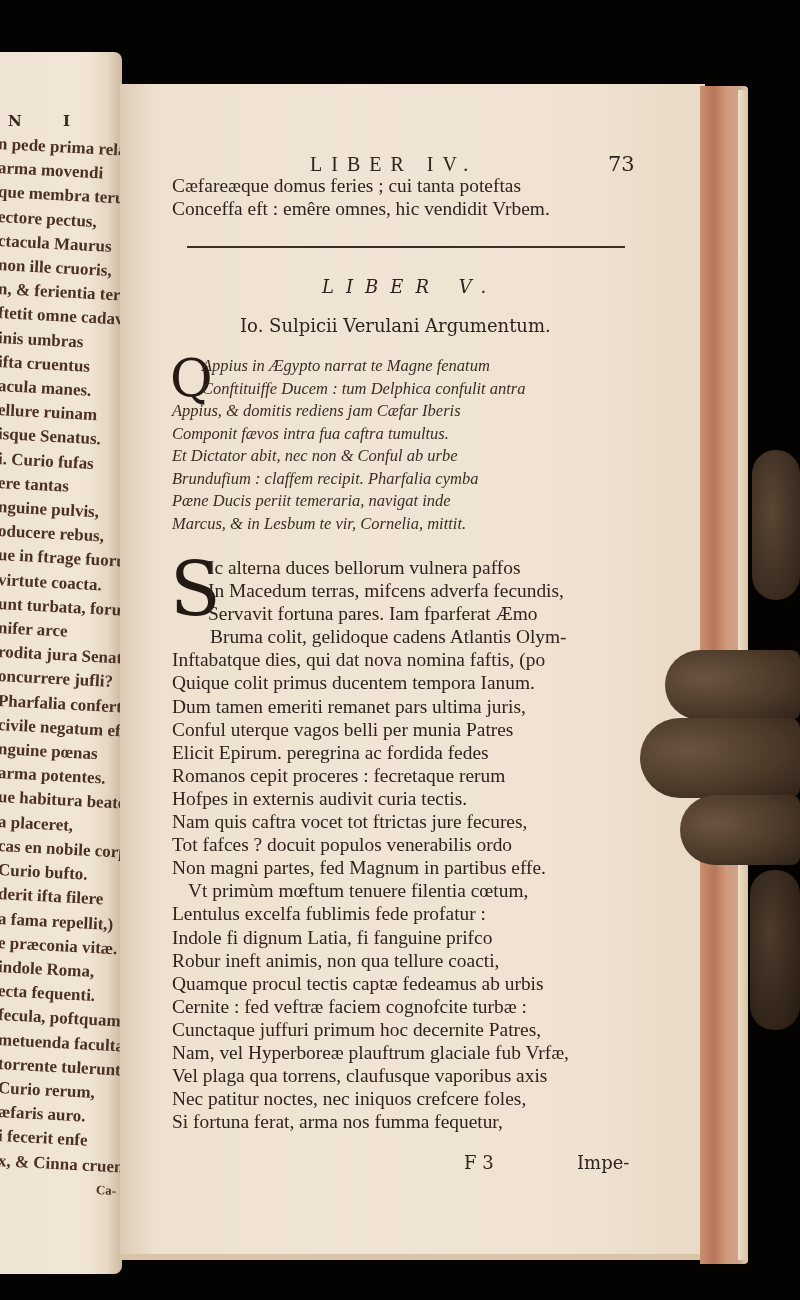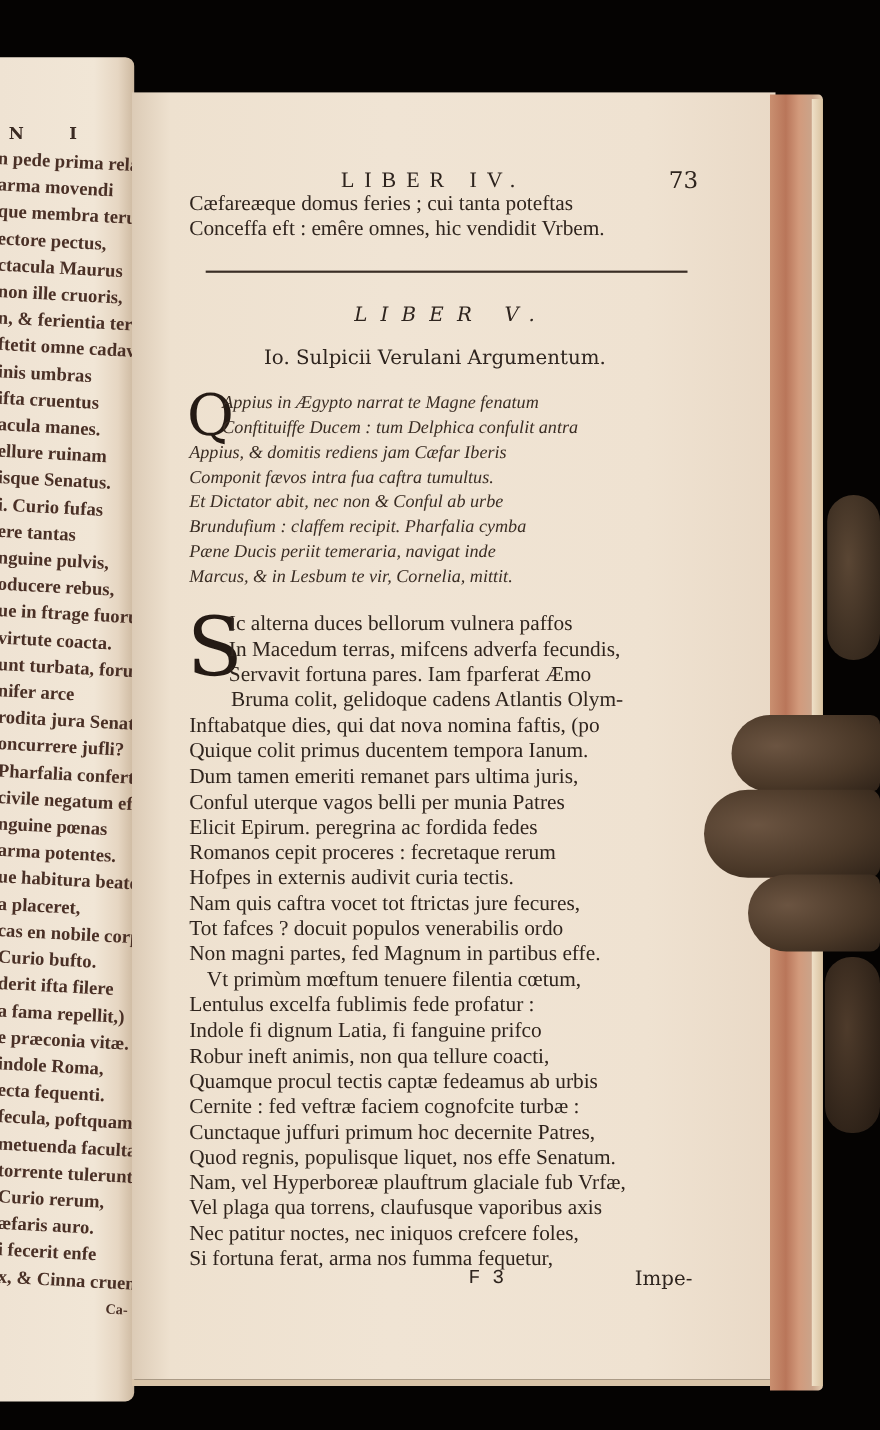--- a/index.html
+++ b/index.html
@@ -97,21 +97,21 @@
     font-size: 52px; line-height: 52px; color: #241a14;
   }
   .verse-block { top: 556px; }
   .dropcap-s {
     position: absolute; left: 170px; top: 552px;
     font-size: 74px; line-height: 74px; color: #241a14;
   }
   .indent { padding-left: 38px; }
   .indent-sm { padding-left: 16px; }
   .footer-sig {
-    position: absolute; top: 1152px; left: 426px; font-size: 18px; color: #2e241e; font-family: Liberation Mono, monospace;
+    position: absolute; top: 1152px; left: 464px; font-size: 18px; color: #2e241e;
   }
   .catchword {
     position: absolute; top: 1152px; left: 577px; font-size: 18px; color: #2e241e;
   }
 </style>
 </head>
 <body>
 
 <div class="scene">
 
@@ -210,21 +210,20 @@
     <div class="roman-line">Nam quis caftra vocet tot ftrictas jure fecures,</div>
     <div class="roman-line">Tot fafces ? docuit populos venerabilis ordo</div>
     <div class="roman-line">Non magni partes, fed Magnum in partibus effe.</div>
     <div class="roman-line indent-sm">Vt primùm mœftum tenuere filentia cœtum,</div>
     <div class="roman-line">Lentulus excelfa fublimis fede profatur :</div>
     <div class="roman-line">Indole fi dignum Latia, fi fanguine prifco</div>
     <div class="roman-line">Robur ineft animis, non qua tellure coacti,</div>
     <div class="roman-line">Quamque procul tectis captæ fedeamus ab urbis</div>
     <div class="roman-line">Cernite : fed veftræ faciem cognofcite turbæ :</div>
     <div class="roman-line">Cunctaque juffuri primum hoc decernite Patres,</div>
-    <div class="roman-line">Quod regnis, populisque liquet, nos effe Senatum.</div>
     <div class="roman-line">Nam, vel Hyperboreæ plauftrum glaciale fub Vrfæ,</div>
     <div class="roman-line">Vel plaga qua torrens, claufusque vaporibus axis</div>
     <div class="roman-line">Nec patitur noctes, nec iniquos crefcere foles,</div>
     <div class="roman-line">Si fortuna ferat, arma nos fumma fequetur,</div>
   </div>
 
   <div class="footer-sig">F 3</div>
   <div class="catchword">Impe-</div>
 
   <div class="hand">

